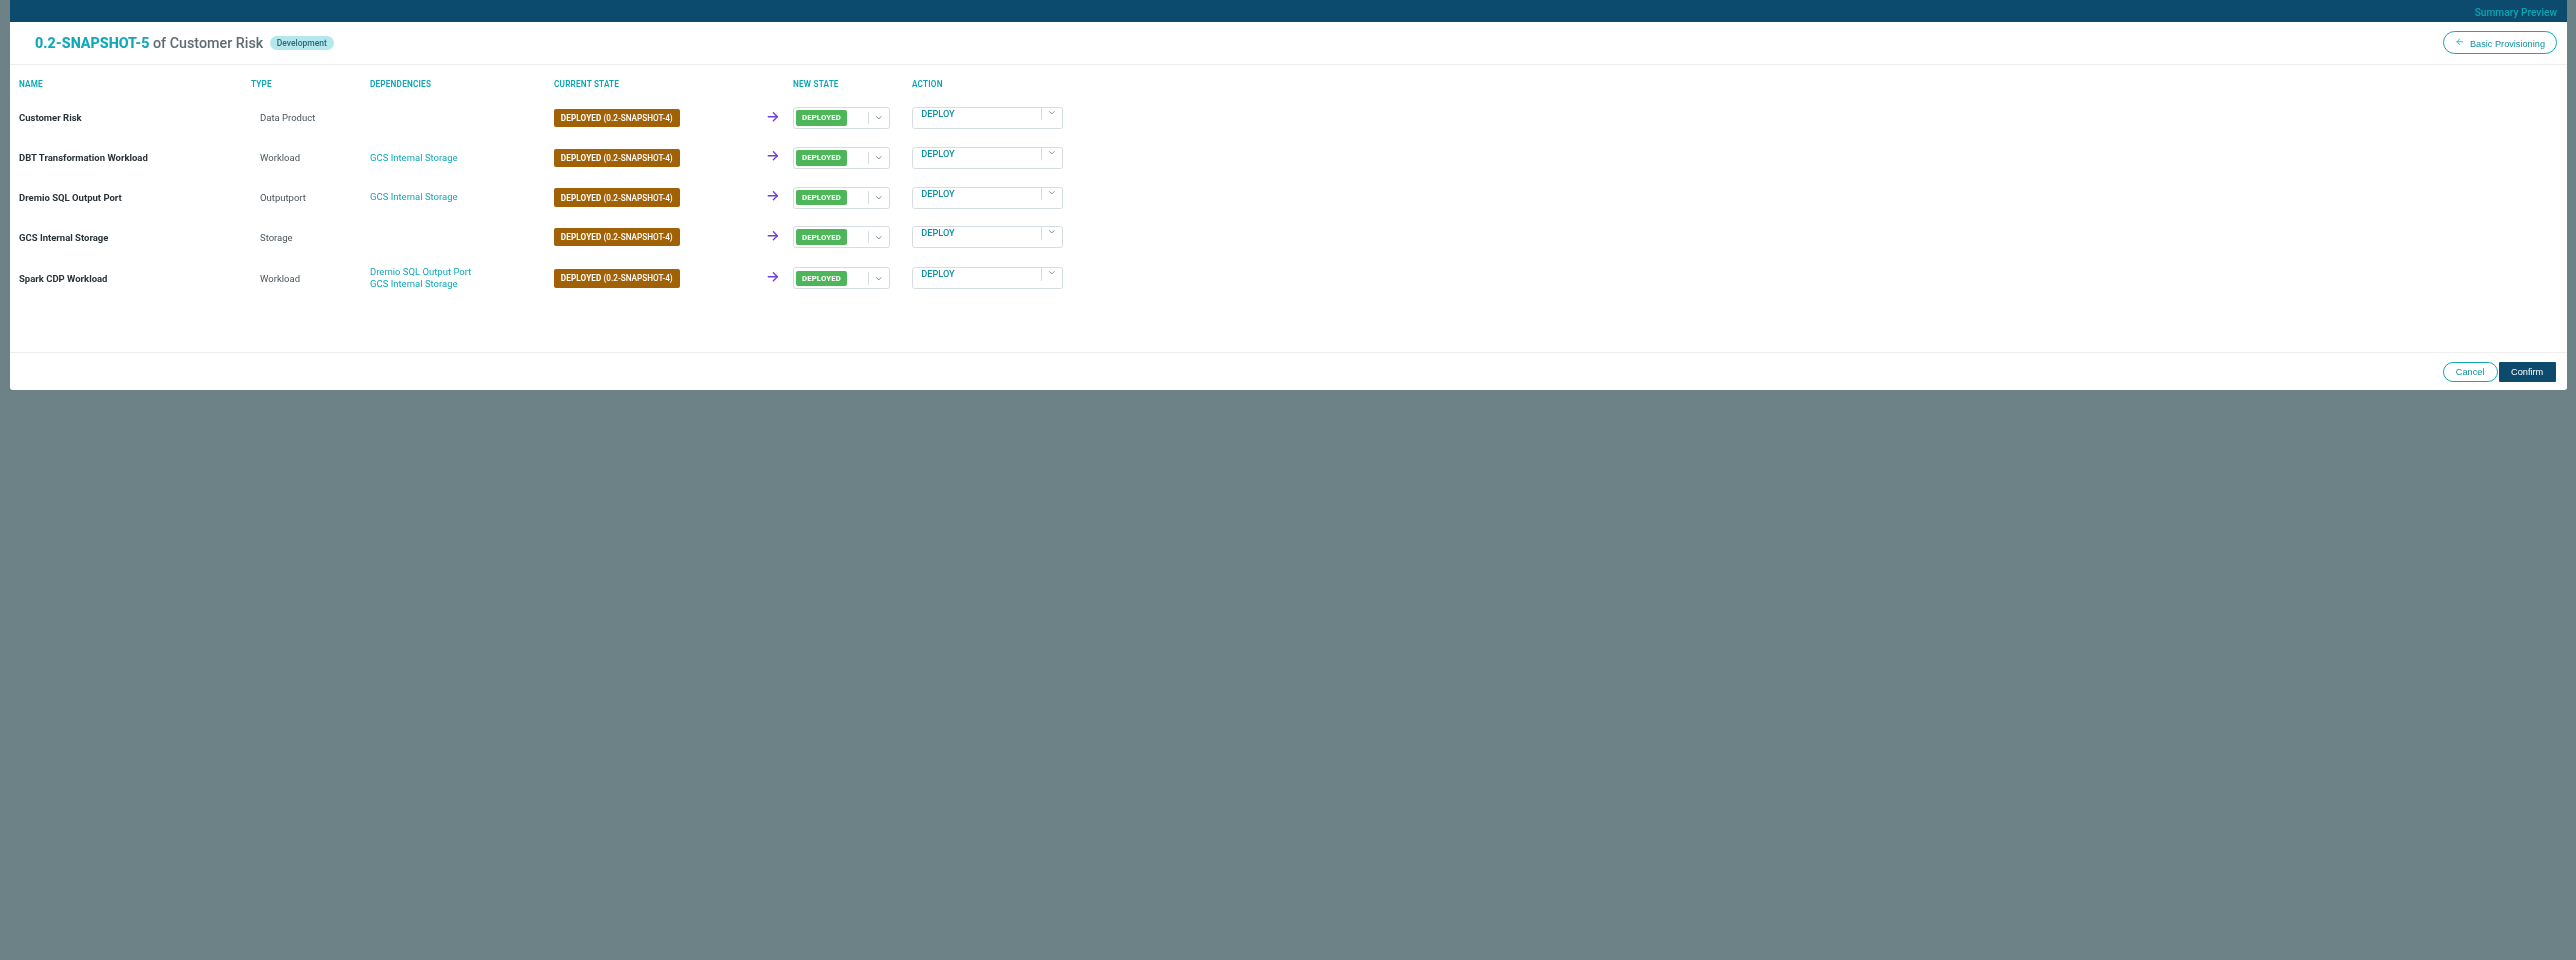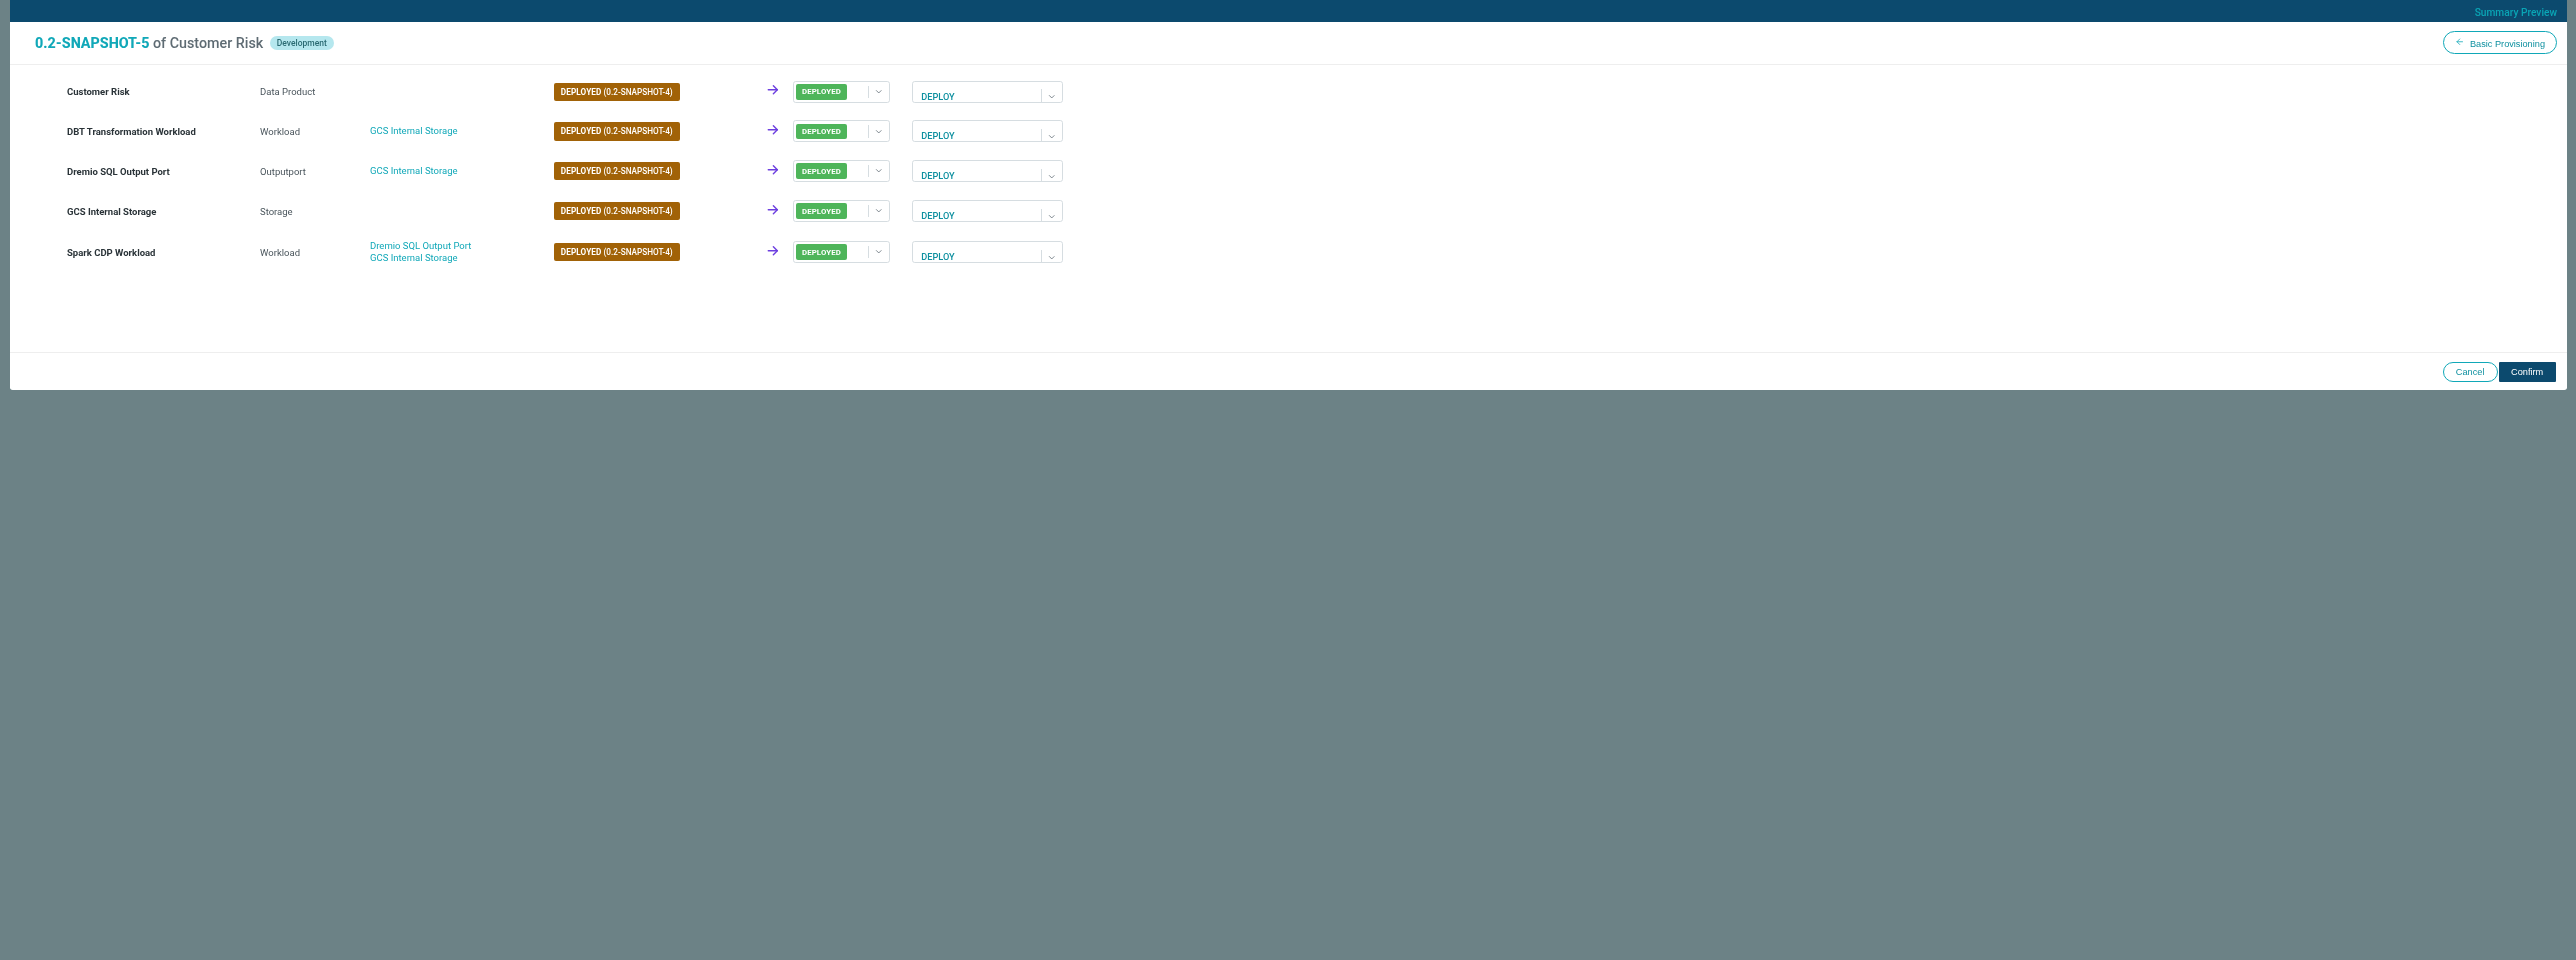--- a/index.html
+++ b/index.html
@@ -75,21 +75,21 @@
   .thead {
     color: #0aa5b5;
     font-size: 8.2px;
     font-weight: 600;
     letter-spacing: 0.2px;
     padding: 6.8px 0 9.5px 0;
   }
   .trow {
     padding: 8.9px 0;
   }
-  .name-cell { font-size: 9.5px; font-weight: 700; color: #2a3338; margin-left: 48px; }
+  .name-cell { font-size: 9.5px; font-weight: 700; color: #2a3338; }
   .type-cell { font-size: 9.5px; color: #4a555c; padding-left: 9px; }
   .dep-cell { font-size: 9.5px; }
   .dep-link { color: #11a8b8; text-decoration: none; display: block; line-height: 1.3; cursor: pointer; }
   .state-badge {
     display: inline-block;
     background: #a16207;
     color: #fff;
     font-size: 8.2px;
     padding: 4.1px 6.8px;
     border-radius: 2px;
@@ -119,21 +119,21 @@
   }
   .combo-divider {
     width: 0.7px; height: 12.3px; background: #d6dde1; margin-left: auto;
   }
   .combo-caret {
     width: 20.4px; display: flex; align-items: center; justify-content: center; cursor: pointer;
   }
   .combo-caret svg { width: 9.5px; height: 9.5px; stroke: #5e6b73; }
   .action-combo {
     display: flex;
-    align-items: flex-end;
+    align-items: flex-start;
     border: 0.7px solid #d6dde1;
     border-radius: 2.7px;
     width: 151px;
     height: 22px;
     cursor: pointer;
   }
   .action-label {
     flex: 1;
     padding: 0 8.2px;
     font-size: 9.2px;
@@ -187,20 +187,29 @@
         <svg viewBox="0 0 24 24" fill="none" stroke-width="2" stroke-linecap="round" stroke-linejoin="round">
             <line x1="19" y1="12" x2="5" y2="12"></line>
             <polyline points="12 19 5 12 12 5"></polyline>
           </svg>
       </span>
       <span>Basic Provisioning</span>
     </button>
   </div>
 
   <div class="table">
+    <div class="thead">
+      <div>NAME</div>
+      <div>TYPE</div>
+      <div>DEPENDENCIES</div>
+      <div>CURRENT STATE</div>
+      <div></div>
+      <div>NEW STATE</div>
+      <div>ACTION</div>
+    </div>
     <div id="tbody">
         <div class="trow">
     <div class="name-cell">Customer Risk</div>
     <div class="type-cell">Data Product</div>
     <div class="dep-cell"></div>
     <div>
       <span class="state-badge"><span class="bold">DEPLOYED</span> (0.2-SNAPSHOT-4)</span>
     </div>
     <div class="arrow-cell">
       <svg viewBox="0 0 24 24" fill="none" stroke-width="2.5" stroke-linecap="round" stroke-linejoin="round">

